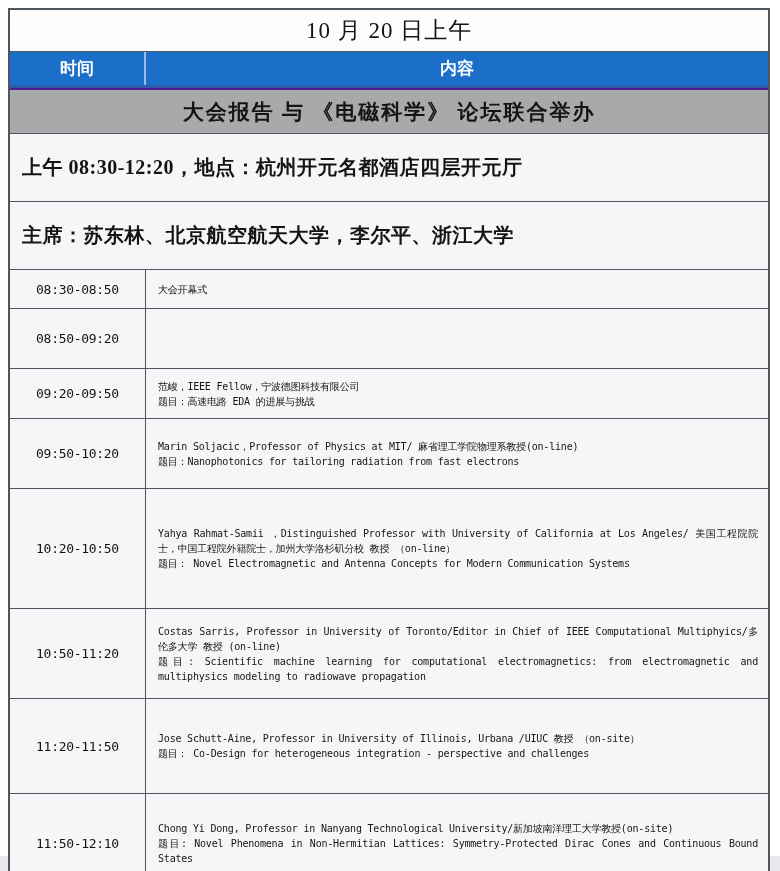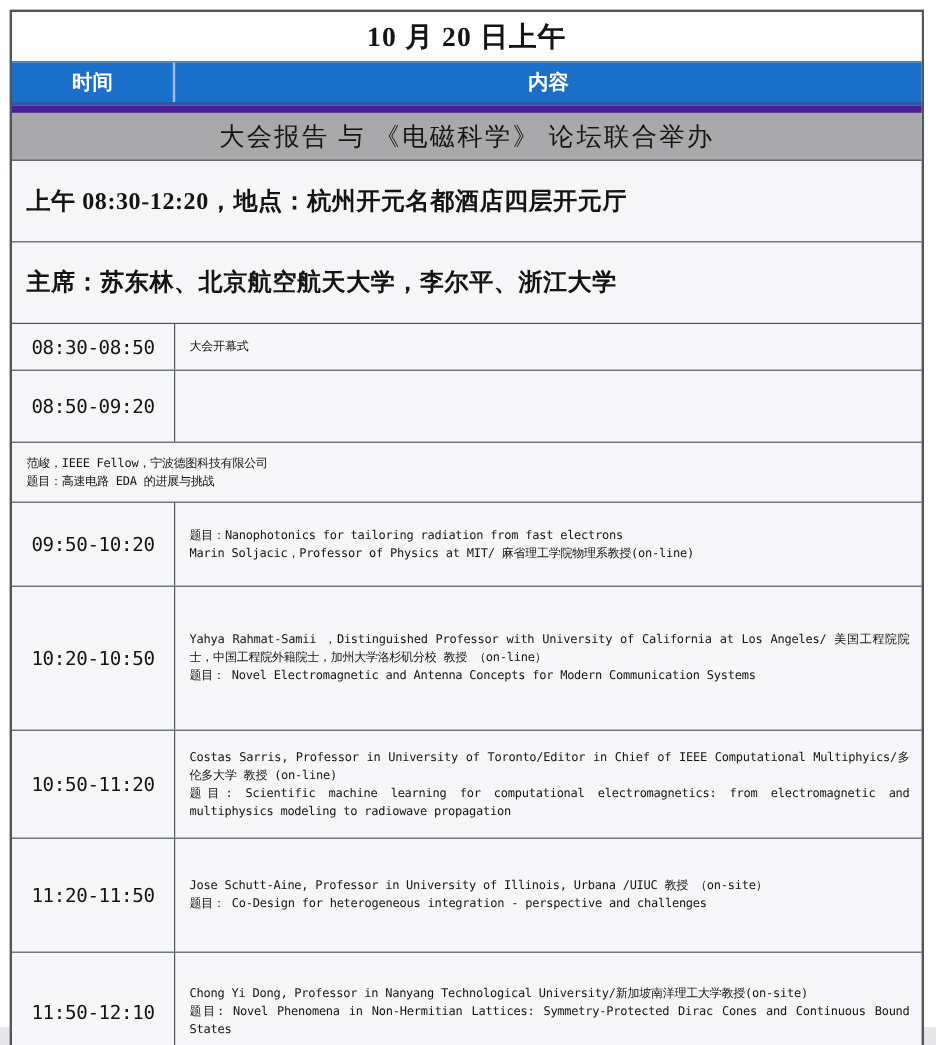--- a/index.html
+++ b/index.html
@@ -23,43 +23,43 @@
     align-items: center;
     border-bottom: 1px solid var(--border, #4e565e);
   }
   .row:last-child { border-bottom: none; }
 
   .title-row {
     min-height: 42px;
     justify-content: center;
     background: #fdfdfe;
     font-size: 23px;
-    font-weight: bold;
+    font-weight: normal;
     letter-spacing: 1px;
   }
 
   .header-row {
     min-height: 36px;
     background: var(--header-bg, #1b6fc9);
     color: var(--header-text, #ffffff);
     font-weight: bold;
     font-size: 17px;
     border-bottom: 3px solid var(--header-underline, #2d59a8);
     justify-content: center;
   }
   .header-row .cell { align-self: stretch; display: flex; align-items: center; justify-content: center; }
   .header-row .time-cell { border-right: 2px solid rgba(255,255,255,0.55); }
 
   .banner-row {
     min-height: 46px;
     justify-content: center;
     background: var(--banner-bg, #a9a9ab);
-    border-top: 6px solid #4c1d95;
+    border-top: 2px solid #4c1d95;
     font-size: 21px;
-    font-weight: normal;
+    font-weight: bold;
     letter-spacing: 2px;
   }
 
   .info-row {
     font-size: 20px;
     font-weight: bold;
     padding: 20px 12px;
     letter-spacing: 0.5px;
   }
   .venue-row  { min-height: 50px; }
@@ -72,21 +72,21 @@
   }
   .content-cell { flex: 1 1 auto; min-width: 0; }
 
   .session { align-items: stretch; }
   .session .time-cell {
     display: flex;
     align-items: center;
     justify-content: center;
     border-right: 1px solid var(--border, #4e565e);
     font-family: "DejaVu Sans Mono", "Liberation Mono", monospace;
-    font-size: 16px;
+    font-size: 13px;
     letter-spacing: -0.3px;
   }
   .session .content-cell {
     display: flex;
     flex-direction: column;
     justify-content: center;
     padding: 6px 10px 6px 12px;
     font-family: "DejaVu Sans Mono", "Liberation Mono", monospace;
     font-size: 10px;
     letter-spacing: -0.2px;
@@ -139,31 +139,32 @@
     <div class="content-cell">
           <div class="para">大会开幕式</div>
         </div>
   </div>
 
   <div class="row session">
     <div class="time-cell">08:50-09:20</div>
   </div>
 
   <div class="row session">
+    <div class="time-cell">09:20-09:50</div>
     <div class="content-cell">
           <div class="para">范峻，IEEE Fellow，宁波德图科技有限公司</div>
           <div class="para">题目：高速电路 EDA 的进展与挑战</div>
         </div>
   </div>
 
   <div class="row session">
     <div class="time-cell">09:50-10:20</div>
     <div class="content-cell">
+          <div class="para">Marin Soljacic，Professor of Physics at MIT/ 麻省理工学院物理系教授(on-line)</div>
           <div class="para">题目：Nanophotonics for tailoring radiation from fast electrons</div>
-          <div class="para">Marin Soljacic，Professor of Physics at MIT/ 麻省理工学院物理系教授(on-line)</div>
         </div>
   </div>
 
   <div class="row session">
     <div class="time-cell">10:20-10:50</div>
     <div class="content-cell">
           <div class="para">Yahya Rahmat-Samii ，Distinguished Professor with University of California at Los Angeles/ 美国工程院院士，中国工程院外籍院士，加州大学洛杉矶分校 教授 （on-line）</div>
           <div class="para">题目： Novel Electromagnetic and Antenna Concepts for Modern Communication Systems</div>
         </div>
   </div>

